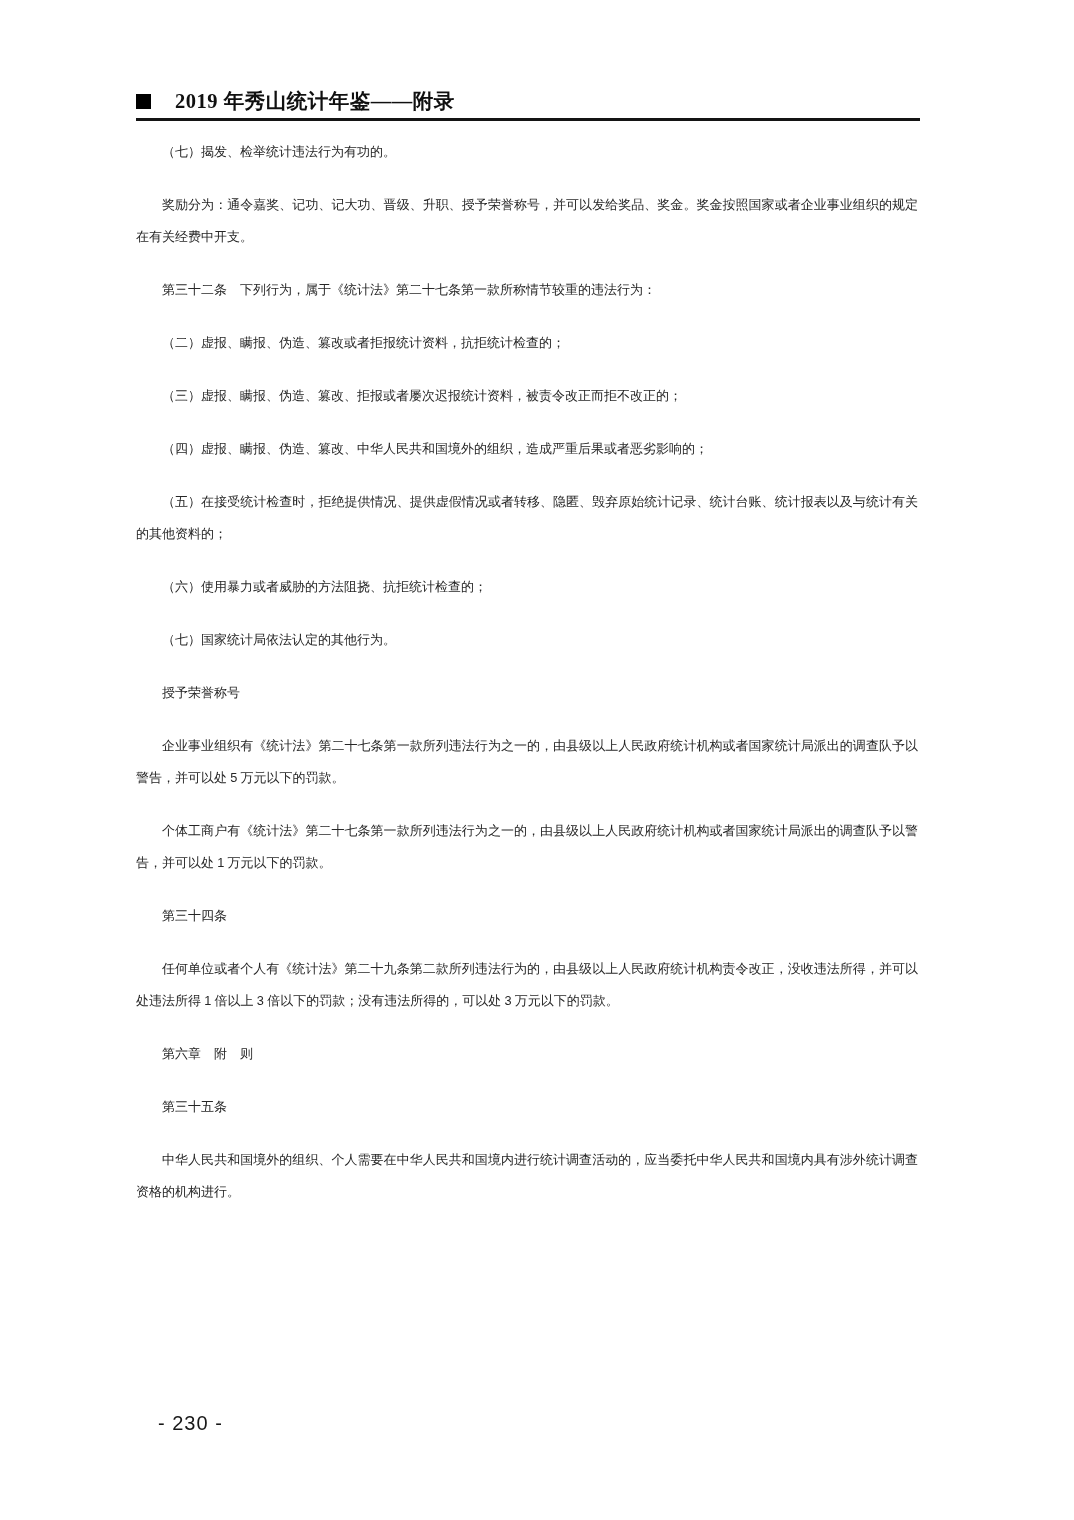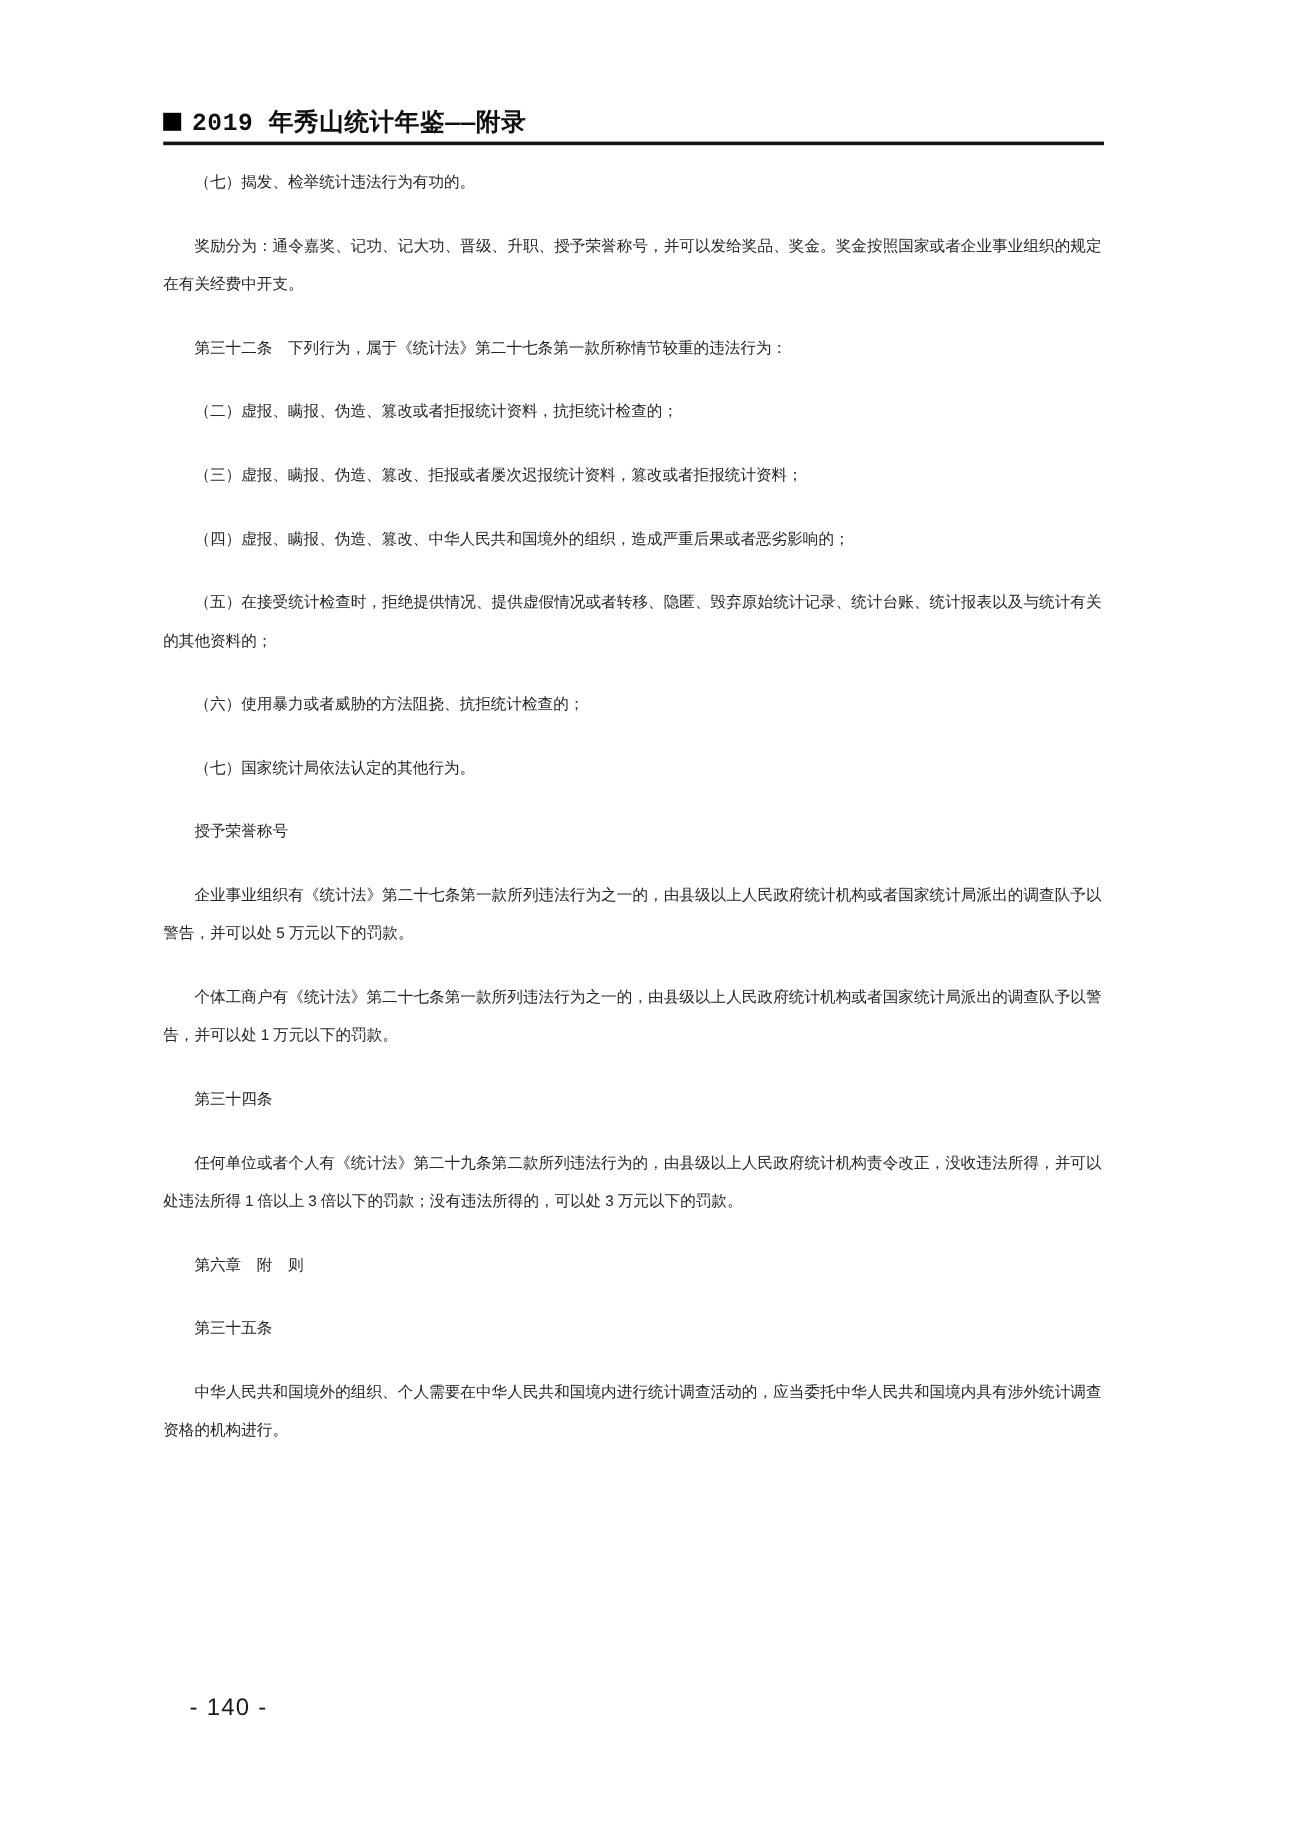--- a/index.html
+++ b/index.html
@@ -18,24 +18,24 @@
   }
   
   .page-header {
     position: absolute;
     top: 88px;
     left: 136px;
     width: 784px;
     height: 26px;
     display: flex;
     align-items: center;
-    gap: 9px;
+    gap: 24px;
     border-bottom: 3px solid #141414;
     padding-bottom: 4px;
-    font-family: Liberation Mono, monospace;
+    font-family: Liberation Serif, serif;
     font-weight: 700;
     font-size: 20.5px;
     letter-spacing: 0.5px;
     color: #101010;
     white-space: nowrap;
   }
   .header-square {
     display: inline-block;
     width: 15px;
     height: 15px;
@@ -81,32 +81,32 @@
   <header class="page-header">
     <span class="header-square"></span>
     <span class="header-title">2019 年秀山统计年鉴——附录</span>
   </header>
 
   <main class="doc-content">
     <p class="para">（七）揭发、检举统计违法行为有功的。</p>
     <p class="para">奖励分为：通令嘉奖、记功、记大功、晋级、升职、授予荣誉称号，并可以发给奖品、奖金。奖金按照国家或者企业事业组织的规定在有关经费中开支。</p>
     <p class="para">第三十二条　下列行为，属于《统计法》第二十七条第一款所称情节较重的违法行为：</p>
     <p class="para">（二）虚报、瞒报、伪造、篡改或者拒报统计资料，抗拒统计检查的；</p>
-    <p class="para">（三）虚报、瞒报、伪造、篡改、拒报或者屡次迟报统计资料，篡改或者拒报统计资料；</p>
+    <p class="para">（三）虚报、瞒报、伪造、篡改、拒报或者屡次迟报统计资料，被责令改正而拒不改正的；</p>
     <p class="para">（四）虚报、瞒报、伪造、篡改、中华人民共和国境外的组织，造成严重后果或者恶劣影响的；</p>
     <p class="para">（五）在接受统计检查时，拒绝提供情况、提供虚假情况或者转移、隐匿、毁弃原始统计记录、统计台账、统计报表以及与统计有关的其他资料的；</p>
     <p class="para">（六）使用暴力或者威胁的方法阻挠、抗拒统计检查的；</p>
     <p class="para">（七）国家统计局依法认定的其他行为。</p>
     <p class="para">授予荣誉称号</p>
     <p class="para">企业事业组织有《统计法》第二十七条第一款所列违法行为之一的，由县级以上人民政府统计机构或者国家统计局派出的调查队予以警告，并可以处 <span class="latin-digit">5</span> 万元以下的罚款。</p>
     <p class="para">个体工商户有《统计法》第二十七条第一款所列违法行为之一的，由县级以上人民政府统计机构或者国家统计局派出的调查队予以警告，并可以处 <span class="latin-digit">1</span> 万元以下的罚款。</p>
     <p class="para">第三十四条</p>
     <p class="para">任何单位或者个人有《统计法》第二十九条第二款所列违法行为的，由县级以上人民政府统计机构责令改正，没收违法所得，并可以处违法所得 <span class="latin-digit">1</span> 倍以上 <span class="latin-digit">3</span> 倍以下的罚款；没有违法所得的，可以处 <span class="latin-digit">3</span> 万元以下的罚款。</p>
     <p class="para">第六章　附　则</p>
     <p class="para">第三十五条</p>
     <p class="para">中华人民共和国境外的组织、个人需要在中华人民共和国境内进行统计调查活动的，应当委托中华人民共和国境内具有涉外统计调查资格的机构进行。</p>
   </main>
 
   <footer class="page-footer">
-    <span>- 140 -</span>
+    <span>- 230 -</span>
   </footer>
 
 </div>
 
 </body></html>

